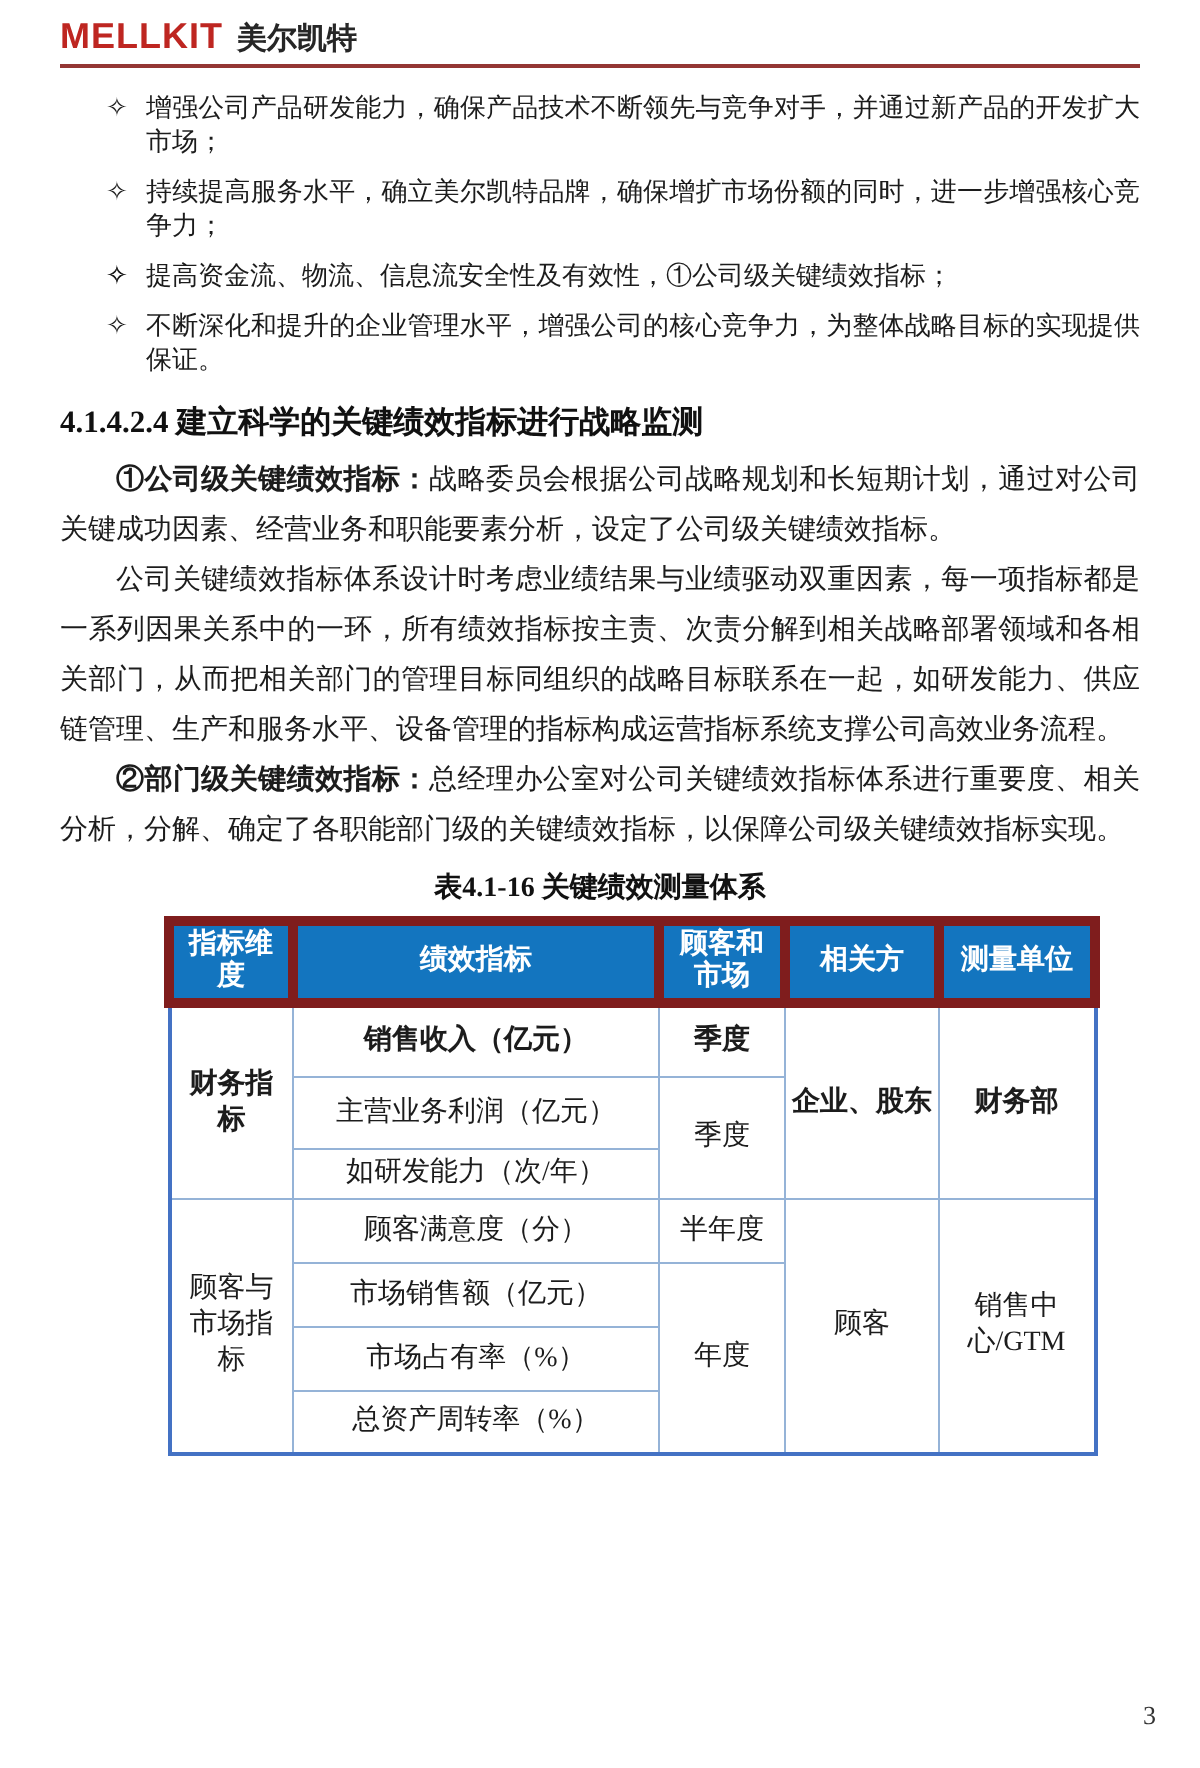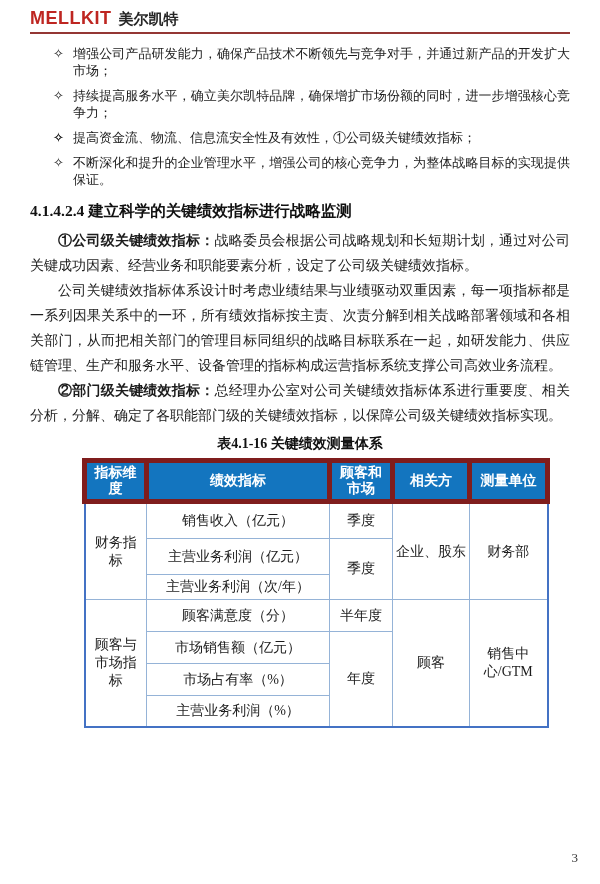--- a/index.html
+++ b/index.html
@@ -28,21 +28,21 @@
 
   table.kpi{border-collapse:collapse;table-layout:fixed;width:463px;margin-left:52px;border:2px solid #4472c4;}
   table.kpi th{
     background:#1375bf;color:#ffffff;font-weight:bold;font-size:14px;
     border:5px solid #7f1d1d;padding:1px 2px;height:34px;text-align:center;vertical-align:middle;line-height:16px;
   }
   table.kpi td{
     border:1px solid #95b3d7;font-size:14px;text-align:center;vertical-align:middle;
     padding:1px 3px;color:#1c1c1c;line-height:18px;background:#ffffff;
   }
-  tr.r1 td{height:32px;} tr.r2 td{height:33px;} tr.r3 td{height:22px;}
+  tr.r1 td{height:32px;font-weight:bold;} tr.r2 td{height:33px;} tr.r3 td{height:22px;}
   tr.r4 td{height:29px;} tr.r5 td{height:29px;} tr.r6 td{height:29px;} tr.r7 td{height:28px;}
 
   .page-number{position:absolute;top:850px;right:22px;font-size:13px;color:#333;}
 </style>
 </head>
 <body>
 
 <div class="page">
 
   <div class="header">
@@ -103,37 +103,37 @@
       <td>销售收入（亿元）</td>
       <td>季度</td>
       <td rowspan="3">企业、股东</td>
       <td rowspan="3">财务部</td>
     </tr>
     <tr class="r2">
       <td>主营业务利润（亿元）</td>
       <td rowspan="2">季度</td>
     </tr>
     <tr class="r3">
-      <td>主营业务利润（次/年）</td>
+      <td>如研发能力（次/年）</td>
     </tr>
     <tr class="r4">
       <td rowspan="4">顾客与市场指标</td>
       <td>顾客满意度（分）</td>
       <td>半年度</td>
       <td rowspan="4">顾客</td>
       <td rowspan="4">销售中心/GTM</td>
     </tr>
     <tr class="r5">
       <td>市场销售额（亿元）</td>
       <td rowspan="3">年度</td>
     </tr>
     <tr class="r6">
       <td>市场占有率（%）</td>
     </tr>
     <tr class="r7">
-      <td>主营业务利润（%）</td>
+      <td>总资产周转率（%）</td>
     </tr>
   </tbody>
     </table>
 
 </div>
 
 <div class="page-number">3</div>
 
 </body></html>

